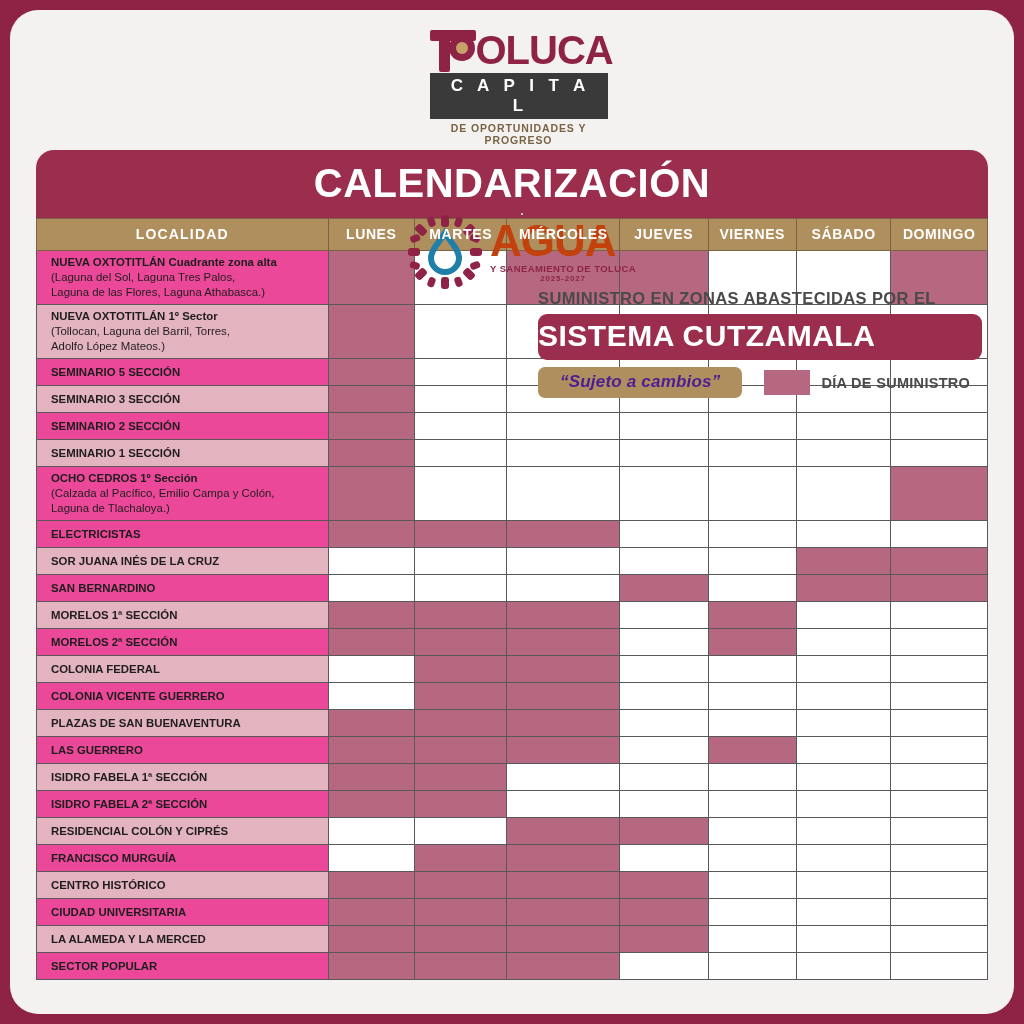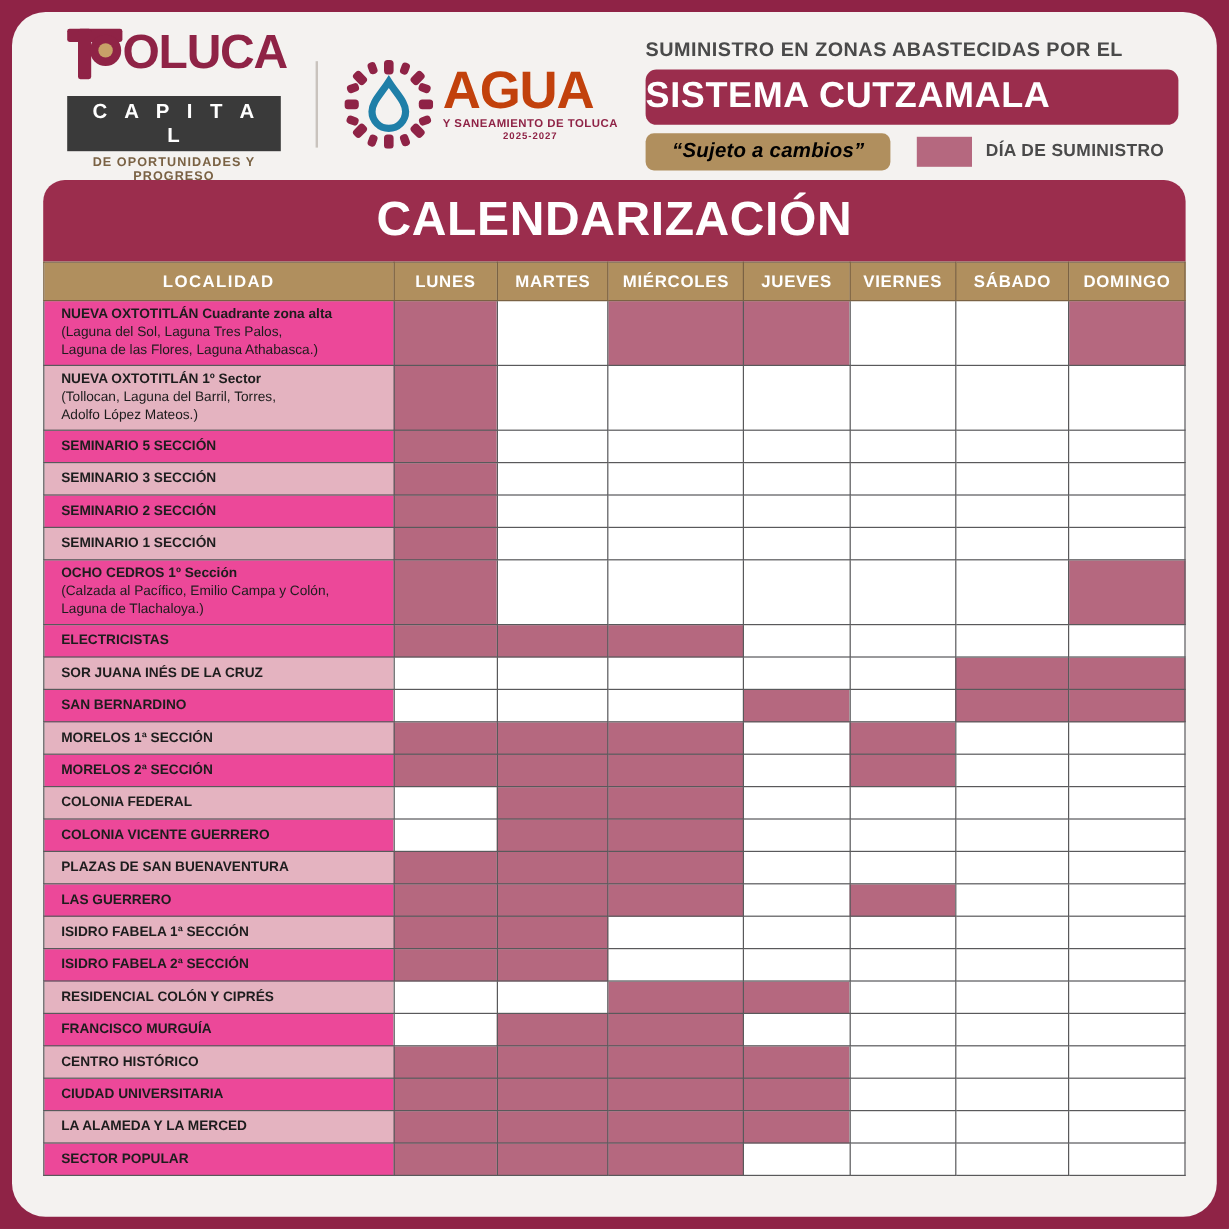--- a/index.html
+++ b/index.html
@@ -22,20 +22,21 @@
     overflow:hidden;
     padding:18px 26px 0 26px;
   }
 
   
   .topbar{
     display:flex; align-items:center;
     height:118px;
     gap:0px;
     padding-left:20px;
+    flex-direction:column;
   }
   .logo-toluca{ width:185px; flex:0 0 185px; }
   .toluca-line1{
     display:flex; align-items:center; gap:0px;
     font-weight:bold; letter-spacing:-1px;
   }
   .t-glyph{ position:relative; width:46px; height:44px; flex:0 0 46px; }
   .t-glyph .bar{
     position:absolute; left:0; top:2px; width:46px; height:11px;
     background:#8f2346; border-radius:2px;
@@ -52,21 +53,21 @@
     content:""; position:absolute; left:7px; top:7px;
     width:12px; height:12px; border-radius:50%; background:#c8a168;
   }
   .toluca-word{
     font-size:40px; line-height:40px; color:#8f2346;
     font-weight:bold; letter-spacing:-1px;
   }
   .toluca-line2{
     background:#3a3a3a; color:#ffffff; font-size:17px; font-weight:bold;
     letter-spacing:5px; text-align:center; padding:3px 6px 3px 10px;
-    margin-top:14px; width:178px;
+    margin-top:1px; width:178px;
   }
   .toluca-line3{
     color:#7a6244; font-size:10.5px; font-weight:bold;
     letter-spacing:0.9px; margin-top:3px; text-align:center; width:178px;
   }
   .divider-v{
     width:2px; height:72px; background:#c9c3bd; margin:0 22px;
     flex:0 0 2px;
   }
   .logo-agua{ display:flex; align-items:center; gap:8px; }
@@ -91,21 +92,21 @@
     font-size:16.5px; font-weight:bold; color:#4a4a4a;
     letter-spacing:0.4px; text-align:left; margin-bottom:6px;
   }
   .hr-banner{
     background:#9b2d4d; color:#fff; border-radius:9px;
     font-size:30px; font-weight:bold; letter-spacing:0.5px;
     text-align:left; padding:5px 0 7px 0;
   }
   .hr-bottom{ display:flex; align-items:center; margin-top:7px; gap:0; }
   .hr-pill{
-    background:#b08f5e; color:#000000; border-radius:7px;
+    background:#b08f5e; color:#4c1d95; border-radius:7px;
     font-size:17px; font-weight:bold; font-style:italic;
     padding:5px 22px 6px 22px; letter-spacing:0.2px;
   }
   .hr-swatch{
     width:46px; height:25px; background:#b5687f; margin-left:22px;
   }
   .hr-legend{
     font-size:14.5px; font-weight:bold; color:#4a4a4a;
     letter-spacing:0.3px; margin-left:11px;
   }

